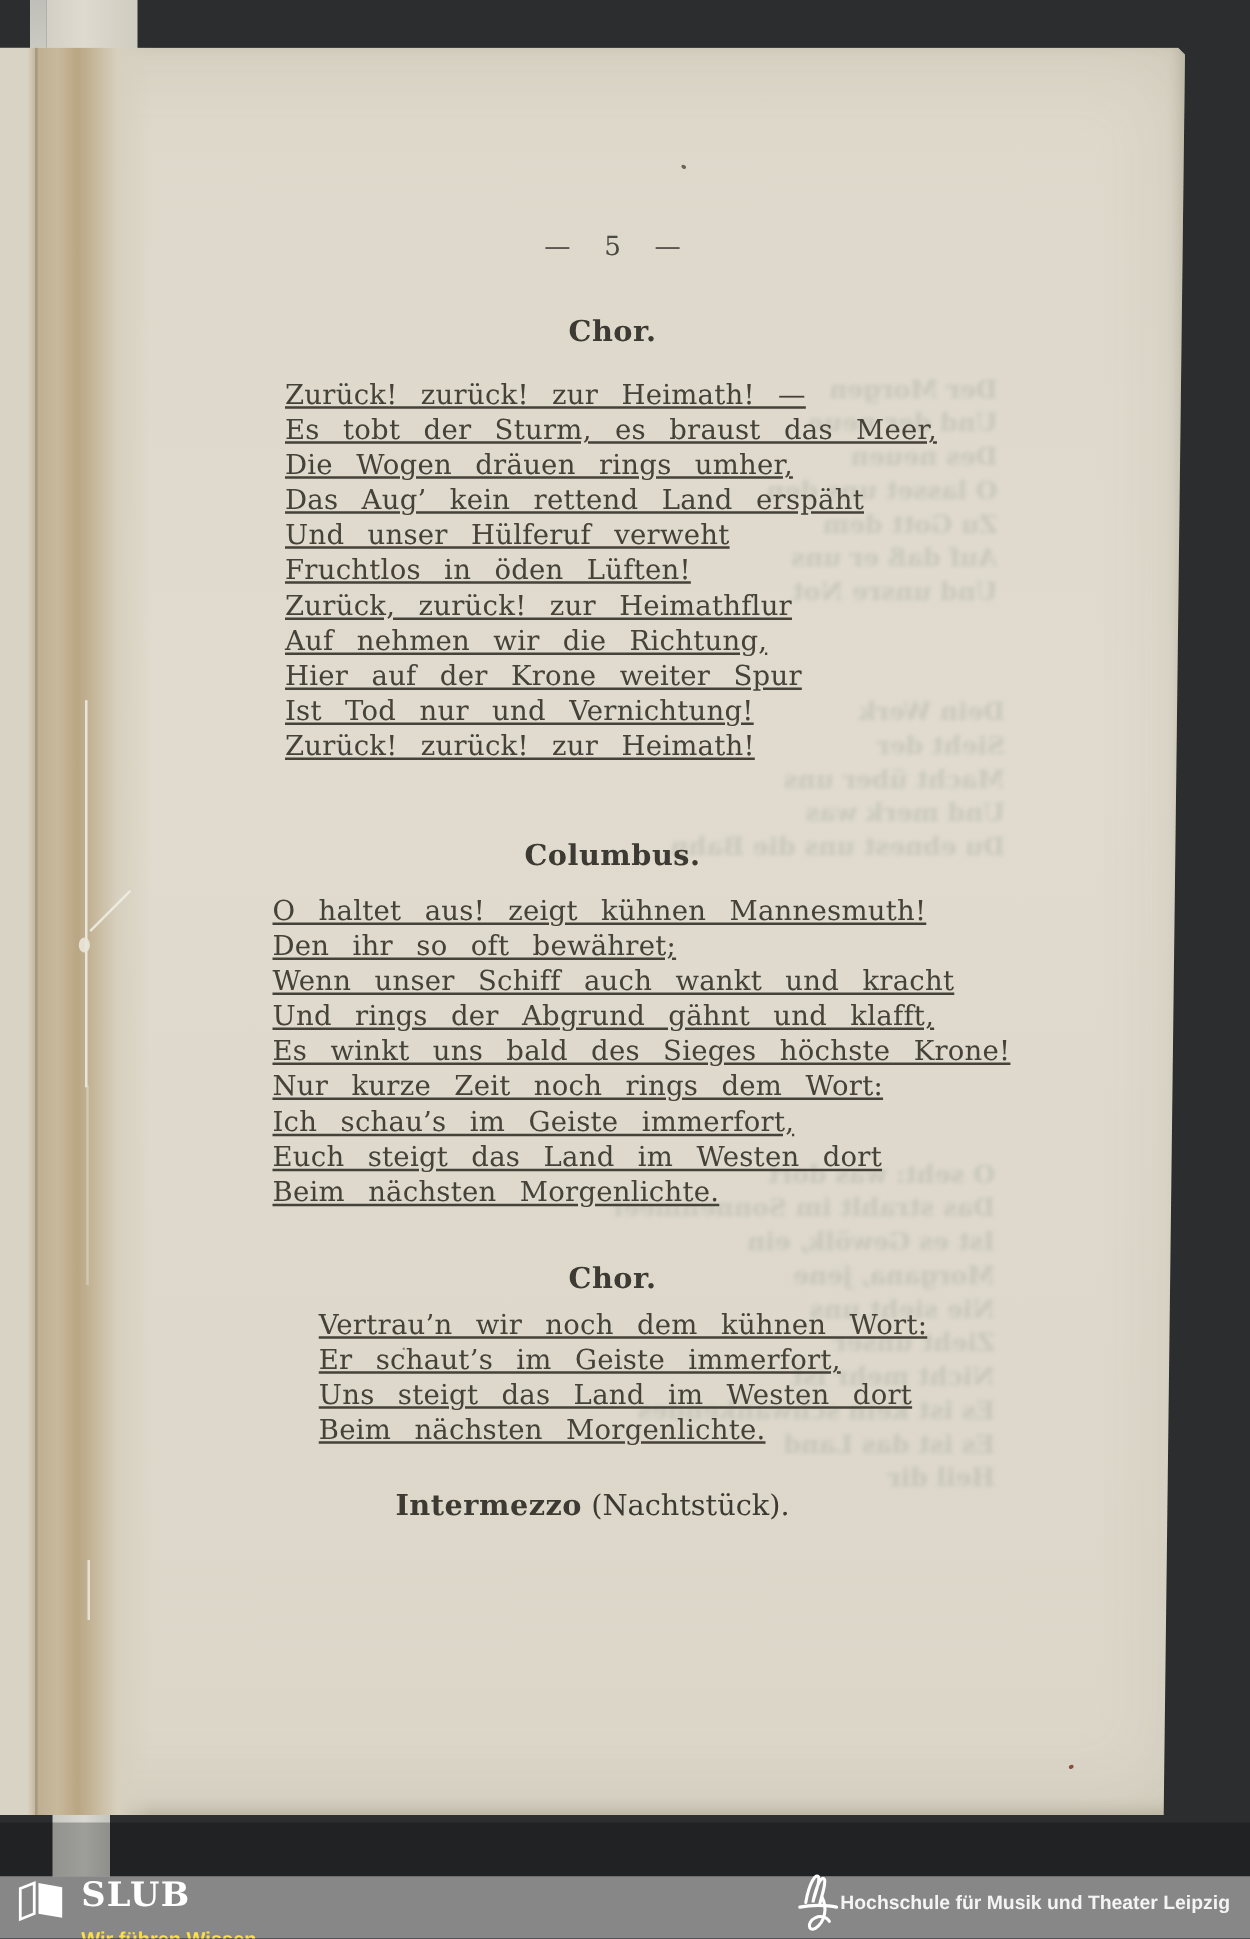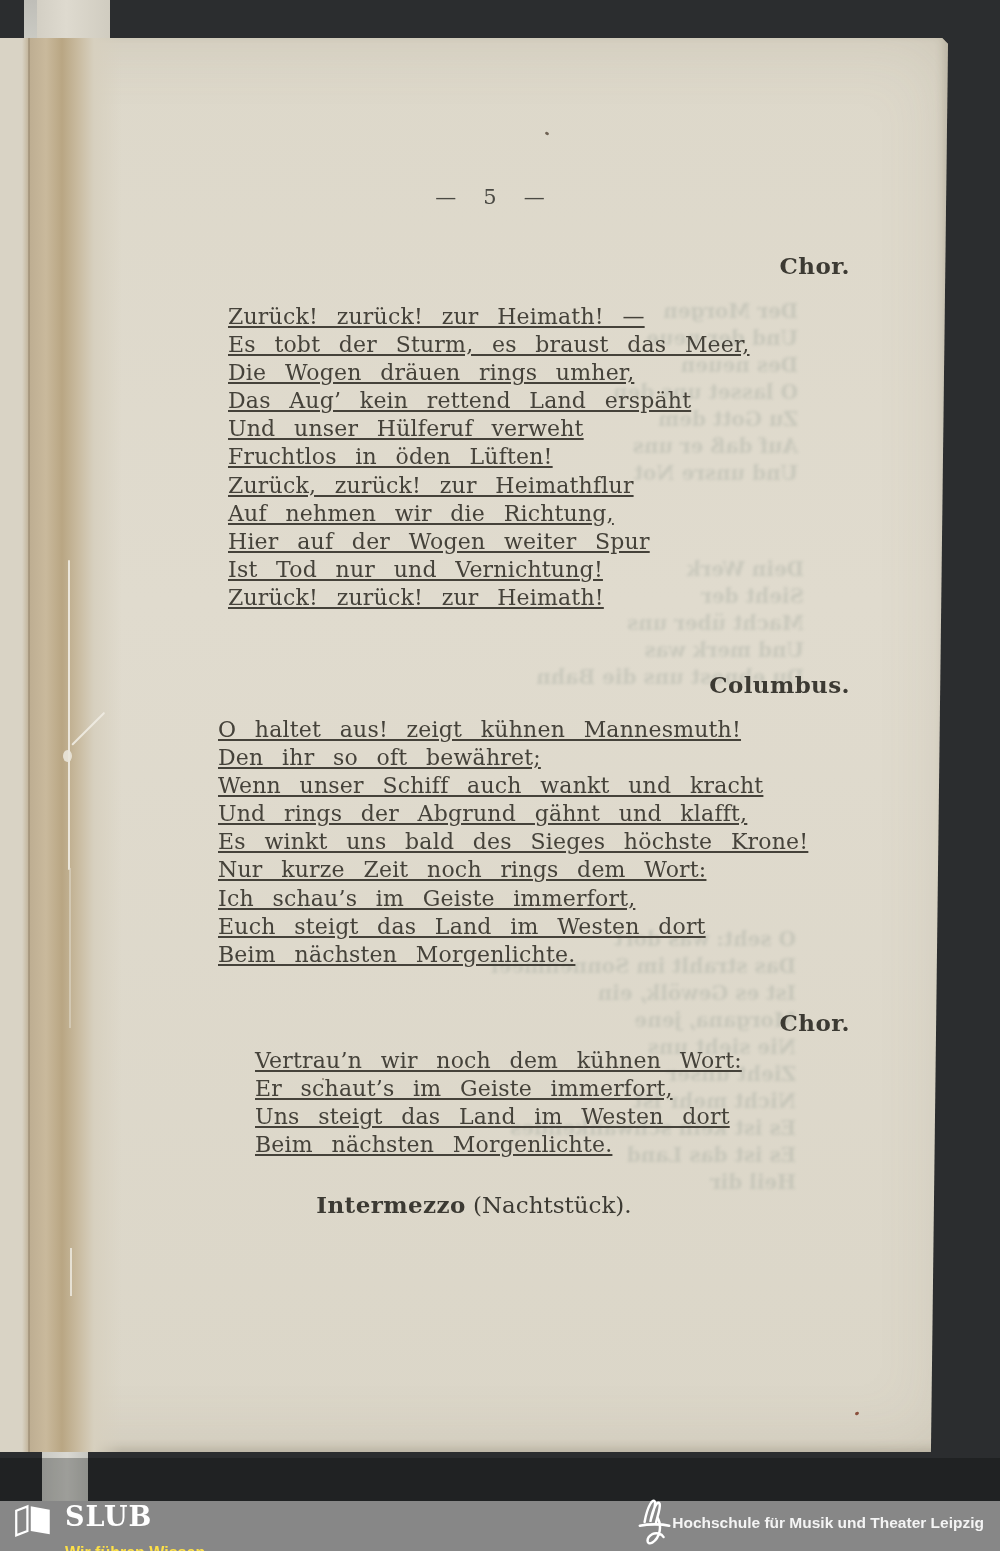--- a/index.html
+++ b/index.html
@@ -39,21 +39,21 @@
   .speck{position:absolute;border-radius:50%;}
   .speck-1{left:545px;top:94px;width:4px;height:3px;background:#6f6254;transform:rotate(30deg);}
   .speck-2{left:855px;top:1374px;width:4px;height:3px;background:#8a4f3c;transform:rotate(-20deg);}
   .speck-3{left:322px;top:1040px;width:2px;height:2px;background:#8d8271;}
 
   
   .content{position:absolute;left:130px;top:0;width:720px;color:#45423a;}
   .pageno{position:absolute;top:147px;left:0;width:100%;display:flex;justify-content:center;align-items:center;gap:27px;
     font-size:21px;color:#4b4a44;}
   .pageno .dash{letter-spacing:0;}
-  .heading{position:absolute;left:0;width:100%;text-align:right;font-weight:bold;font-size:23px;color:#3c3a33;
+  .heading{position:absolute;left:0;width:100%;text-align:center;font-weight:bold;font-size:23px;color:#3c3a33;
     letter-spacing:.4px;}
   .h-chor-1{top:214px;}
   .h-columbus{top:633px;}
   .h-chor-2{top:971px;}
   .stanza{position:absolute;font-size:22px;line-height:28.1px;word-spacing:.52em;letter-spacing:.2px;white-space:nowrap;text-decoration:underline;}
   .stanza-1{top:265px;left:98px;}
   .stanza-2{top:678px;left:88px;}
   .stanza-3{top:1009px;left:125px;}
   .intermezzo{position:absolute;top:1153px;left:0;width:100%;text-align:center;font-size:23px;color:#3c3a33;
     transform:translateX(-16px);}
@@ -145,21 +145,21 @@
       <div class="stanza stanza-1">
 
       <div class="poem-line">Zurück! zurück! zur Heimath! —</div>
           <div class="poem-line">Es tobt der Sturm, es braust das Meer,</div>
           <div class="poem-line">Die Wogen dräuen rings umher,</div>
           <div class="poem-line">Das Aug’ kein rettend Land erspäht</div>
           <div class="poem-line">Und unser Hülferuf verweht</div>
           <div class="poem-line">Fruchtlos in öden Lüften!</div>
           <div class="poem-line">Zurück, zurück! zur Heimathflur</div>
           <div class="poem-line">Auf nehmen wir die Richtung,</div>
-          <div class="poem-line">Hier auf der Wogen weiter Spur</div>
+          <div class="poem-line">Hier auf der Krone weiter Spur</div>
           <div class="poem-line">Ist Tod nur und Vernichtung!</div>
           <div class="poem-line">Zurück! zurück! zur Heimath!</div>
         </div>
 
       <div class="heading h-columbus">Columbus.</div>
       <div class="stanza stanza-2">
 
       <div class="poem-line">O haltet aus! zeigt kühnen Mannesmuth!</div>
           <div class="poem-line">Den ihr so oft bewähret;</div>
           <div class="poem-line">Wenn unser Schiff auch wankt und kracht</div>

